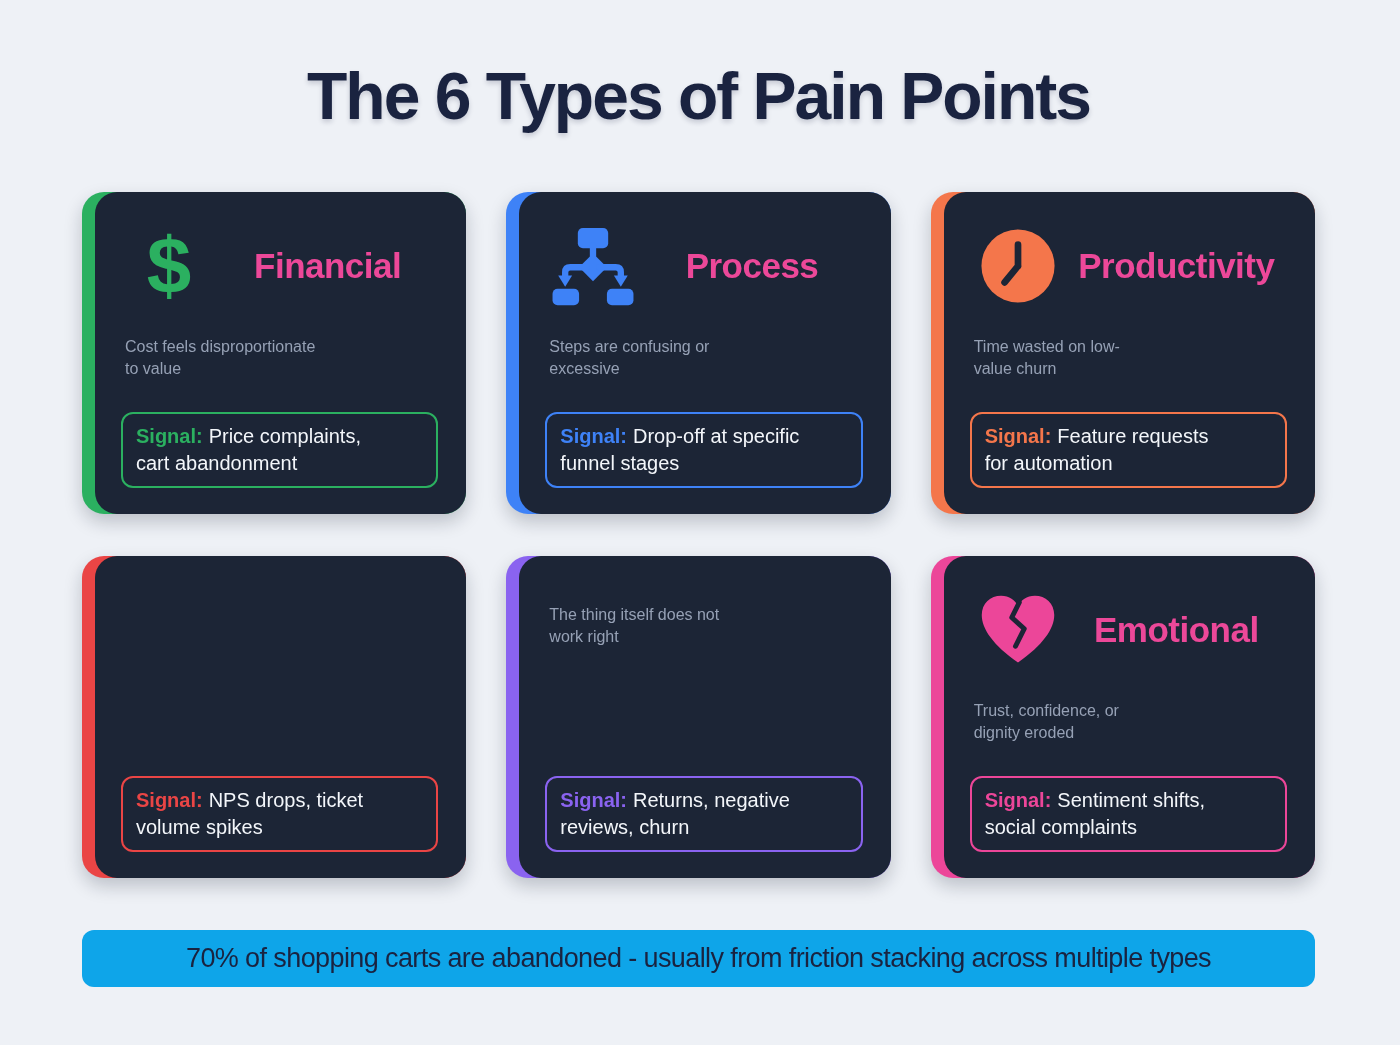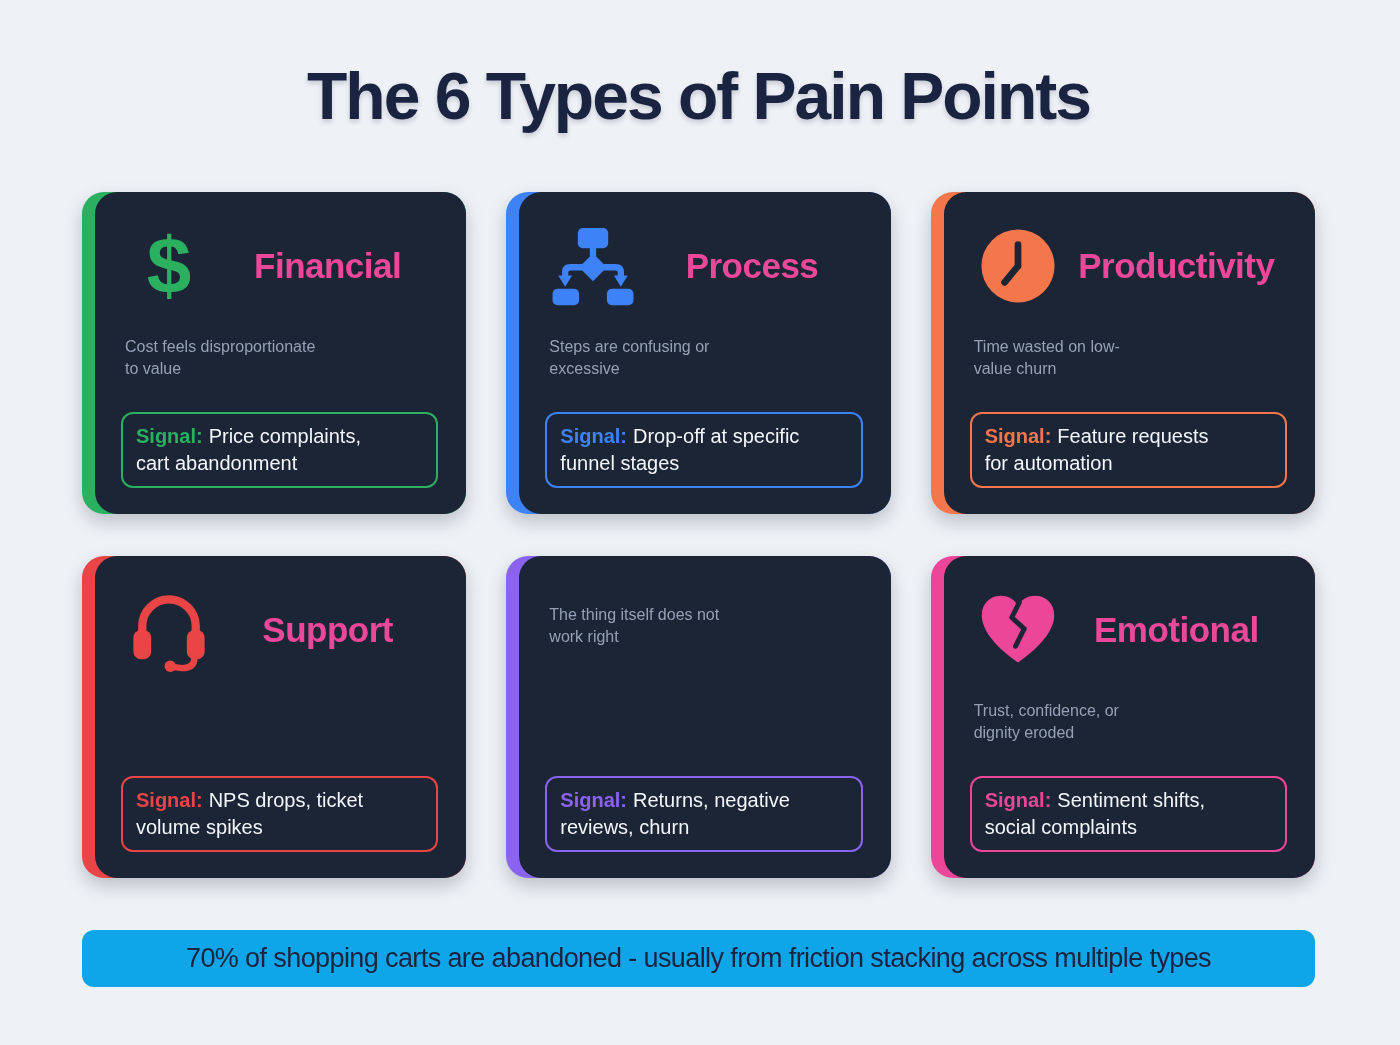--- a/index.html
+++ b/index.html
@@ -173,32 +173,20 @@
 value churn</p>
         <div class="signal-box">
           <span class="signal-label">Signal:</span><span class="signal-text">Feature requests
 for automation</span>
         </div>
       </div>
     </div>
 
     <div class="card" style="--accent: #ea4545;">
       <div class="card-body">
-        <div class="card-header">
-          <span class="icon-box">
-            <svg class="icon-svg" width="82" height="84" viewBox="0 0 64 66">
-              <path d="M11 37 v-7 a21 21 0 0 1 42 0 v7" fill="none" stroke="var(--accent)" stroke-width="6.5" stroke-linecap="round"></path>
-              <rect x="4" y="33" width="14" height="23" rx="6" fill="var(--accent)"></rect>
-              <rect x="46" y="33" width="14" height="23" rx="6" fill="var(--accent)"></rect>
-              <path d="M52 55 Q52 63 42 63 L35 62" fill="none" stroke="var(--accent)" stroke-width="5" stroke-linecap="round"></path>
-              <circle cx="33" cy="61.5" r="4.5" fill="var(--accent)"></circle>
-            </svg>
-          </span>
-          <h2 class="card-title">Support</h2>
-        </div>
         <div class="signal-box">
           <span class="signal-label">Signal:</span><span class="signal-text">NPS drops, ticket
 volume spikes</span>
         </div>
       </div>
     </div>
 
     <div class="card" style="--accent: #8a63f0;">
       <div class="card-body">
         <p class="card-desc">The thing itself does not

